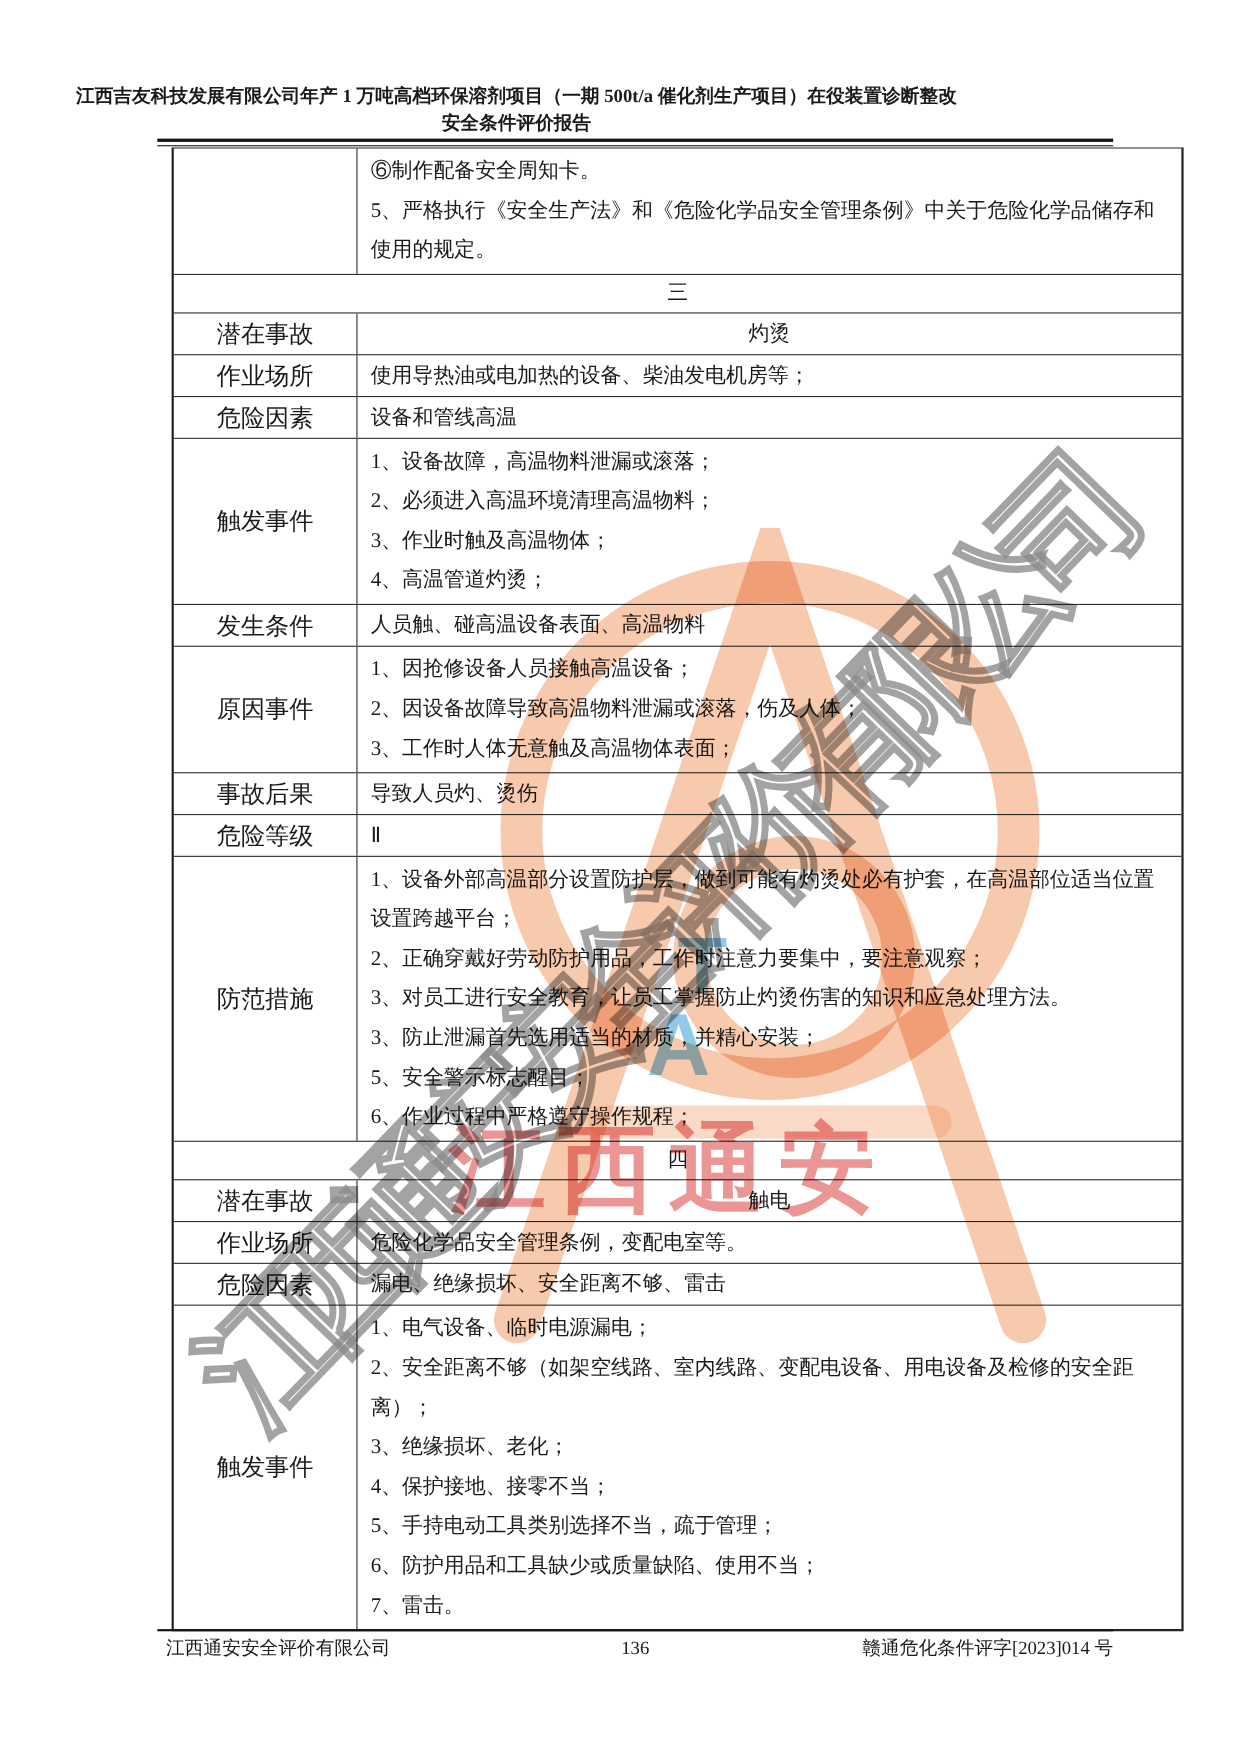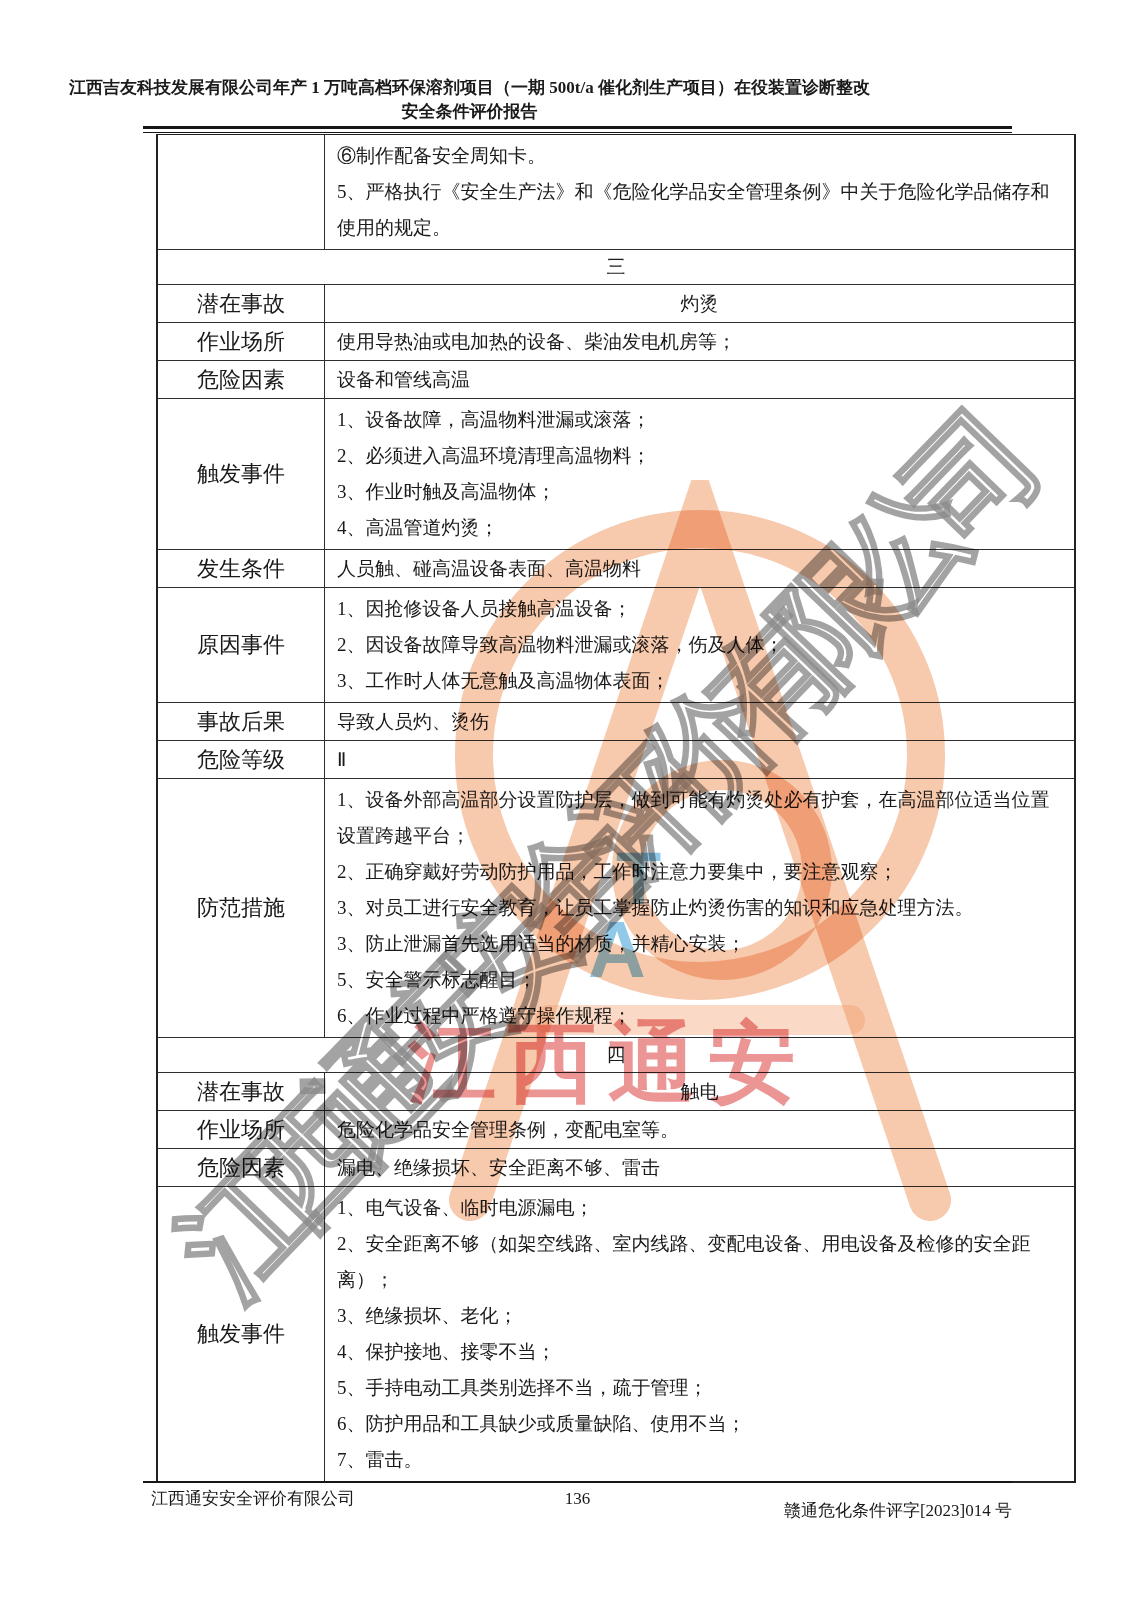--- a/index.html
+++ b/index.html
@@ -55,21 +55,21 @@
   .footer-rule {
     position:absolute; left:143px; top:1481px; width:869px;
     border-top:2px solid #161616; z-index:2;
   }
   .footer {
     position:absolute; left:143px; top:1487px; width:869px;
     font-size:17px; line-height:24px; z-index:2;
   }
   .footer-left { position:absolute; left:8px; top:0; }
   .footer-center { position:absolute; left:50%; transform:translateX(-50%); top:0; font-family:"Liberation Serif", serif; }
-  .footer-right { position:absolute; right:0; top:12px; }
+  .footer-right { position:absolute; right:0; top:0; }
 
   
   .wm { position:absolute; pointer-events:none; mix-blend-mode:multiply; }
   .wm-circle {
     left:455px; top:510px; width:414px; height:414px;
     border:38px solid rgba(240,148,92,0.5);
     border-radius:50%;
     z-index:5;
   }
   .wm-a-svg { left:400px; top:480px; z-index:5; }

